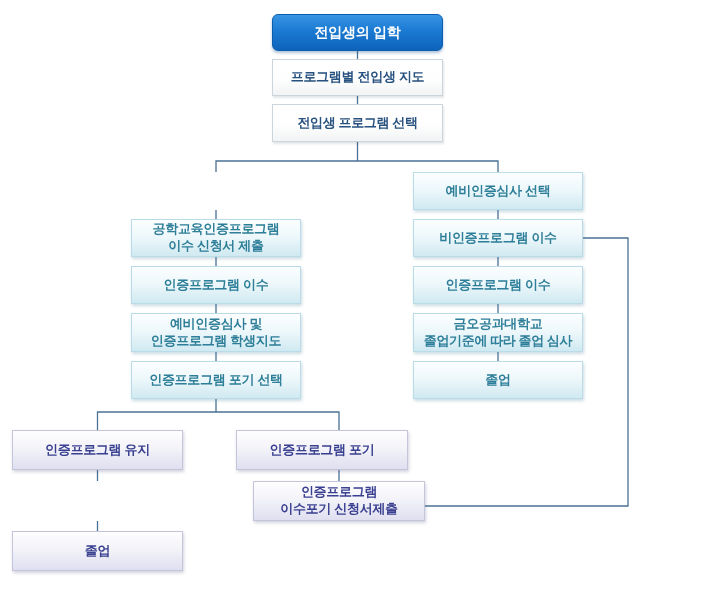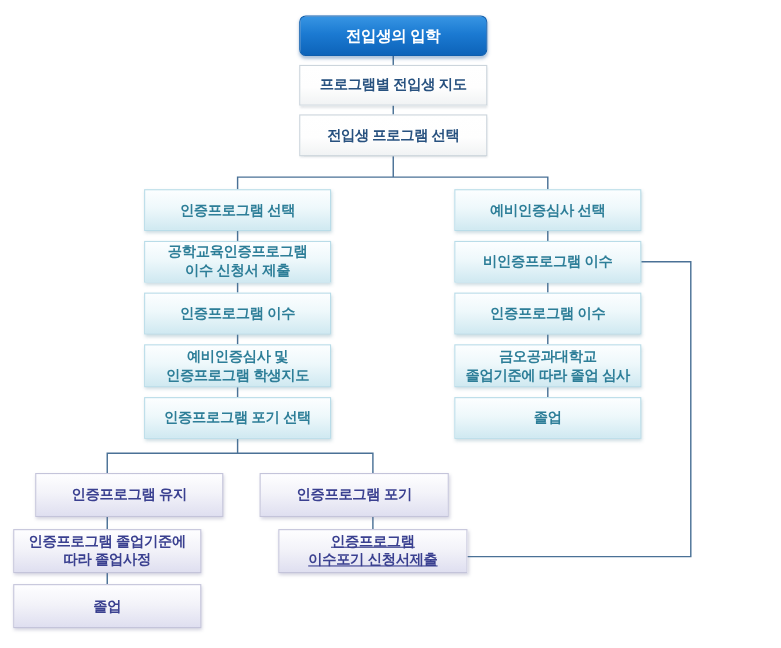--- a/index.html
+++ b/index.html
@@ -84,37 +84,34 @@
     <path d="M216 399 L216 412 M97.5 430 L97.5 412 L339 412 L339 430"></path>
     <path d="M97.5 470 L97.5 481 M97.5 521 L97.5 531"></path>
     <path d="M339 470 L339 481"></path>
     <path d="M425 506 L628 506 L628 238 L583 238"></path>
   </svg>
 
   <div class="node node--primary" style="left:272px; top:14px;  width:171px; height:37px;">전입생의 입학</div>
   <div class="node node--plain" style="left:272px; top:59px;  width:171px; height:37px;">프로그램별 전입생 지도</div>
   <div class="node node--plain" style="left:272px; top:104px; width:171px; height:38px;font-family:Liberation Serif, serif;">전입생 프로그램 선택</div>
 
-  <div class="node node--cyan" style="left:131px; top:172px; width:170px; height:38px;">인증프로그램 선택</div>
   <div class="node node--cyan" style="left:131px; top:219px; width:170px; height:38px;">공학교육인증프로그램
 이수 신청서 제출</div>
   <div class="node node--cyan" style="left:131px; top:266px; width:170px; height:38px;">인증프로그램 이수</div>
   <div class="node node--cyan" style="left:131px; top:313px; width:170px; height:39px;">예비인증심사 및
 인증프로그램 학생지도</div>
   <div class="node node--cyan" style="left:131px; top:361px; width:170px; height:38px;">인증프로그램 포기 선택</div>
 
   <div class="node node--cyan" style="left:413px; top:172px; width:170px; height:38px;">예비인증심사 선택</div>
   <div class="node node--cyan" style="left:413px; top:219px; width:170px; height:38px;">비인증프로그램 이수</div>
   <div class="node node--cyan" style="left:413px; top:266px; width:170px; height:38px;">인증프로그램 이수</div>
-  <div class="node node--cyan" style="left:413px; top:313px; width:170px; height:39px;">금오공과대학교
+  <div class="node node--cyan" style="left:413px; top:313px; width:170px; height:39px;font-family:Liberation Serif, serif;">금오공과대학교
 졸업기준에 따라 졸업 심사</div>
   <div class="node node--cyan" style="left:413px; top:361px; width:170px; height:38px;">졸업</div>
 
-  <div class="node node--purple" style="left:12px; top:430px; width:171px; height:40px;margin-left:20px;">인증프로그램 유지</div>
-  <div class="node node--purple" style="left:12px; top:481px; width:171px; height:40px;">인증프로그램 졸업기준에
-따라 졸업사정</div>
+  <div class="node node--purple" style="left:12px; top:430px; width:171px; height:40px;">인증프로그램 유지</div>
   <div class="node node--purple" style="left:12px; top:531px; width:171px; height:40px;">졸업</div>
 
   <div class="node node--purple" style="left:236px; top:430px; width:172px; height:40px;">인증프로그램 포기</div>
-  <div class="node node--purple" style="left:253px; top:481px; width:172px; height:40px;text-decoration:underline;">인증프로그램
+  <div class="node node--purple" style="left:253px; top:481px; width:172px; height:40px;">인증프로그램
 이수포기 신청서제출</div>
 
 </div>
 
 </body></html>

